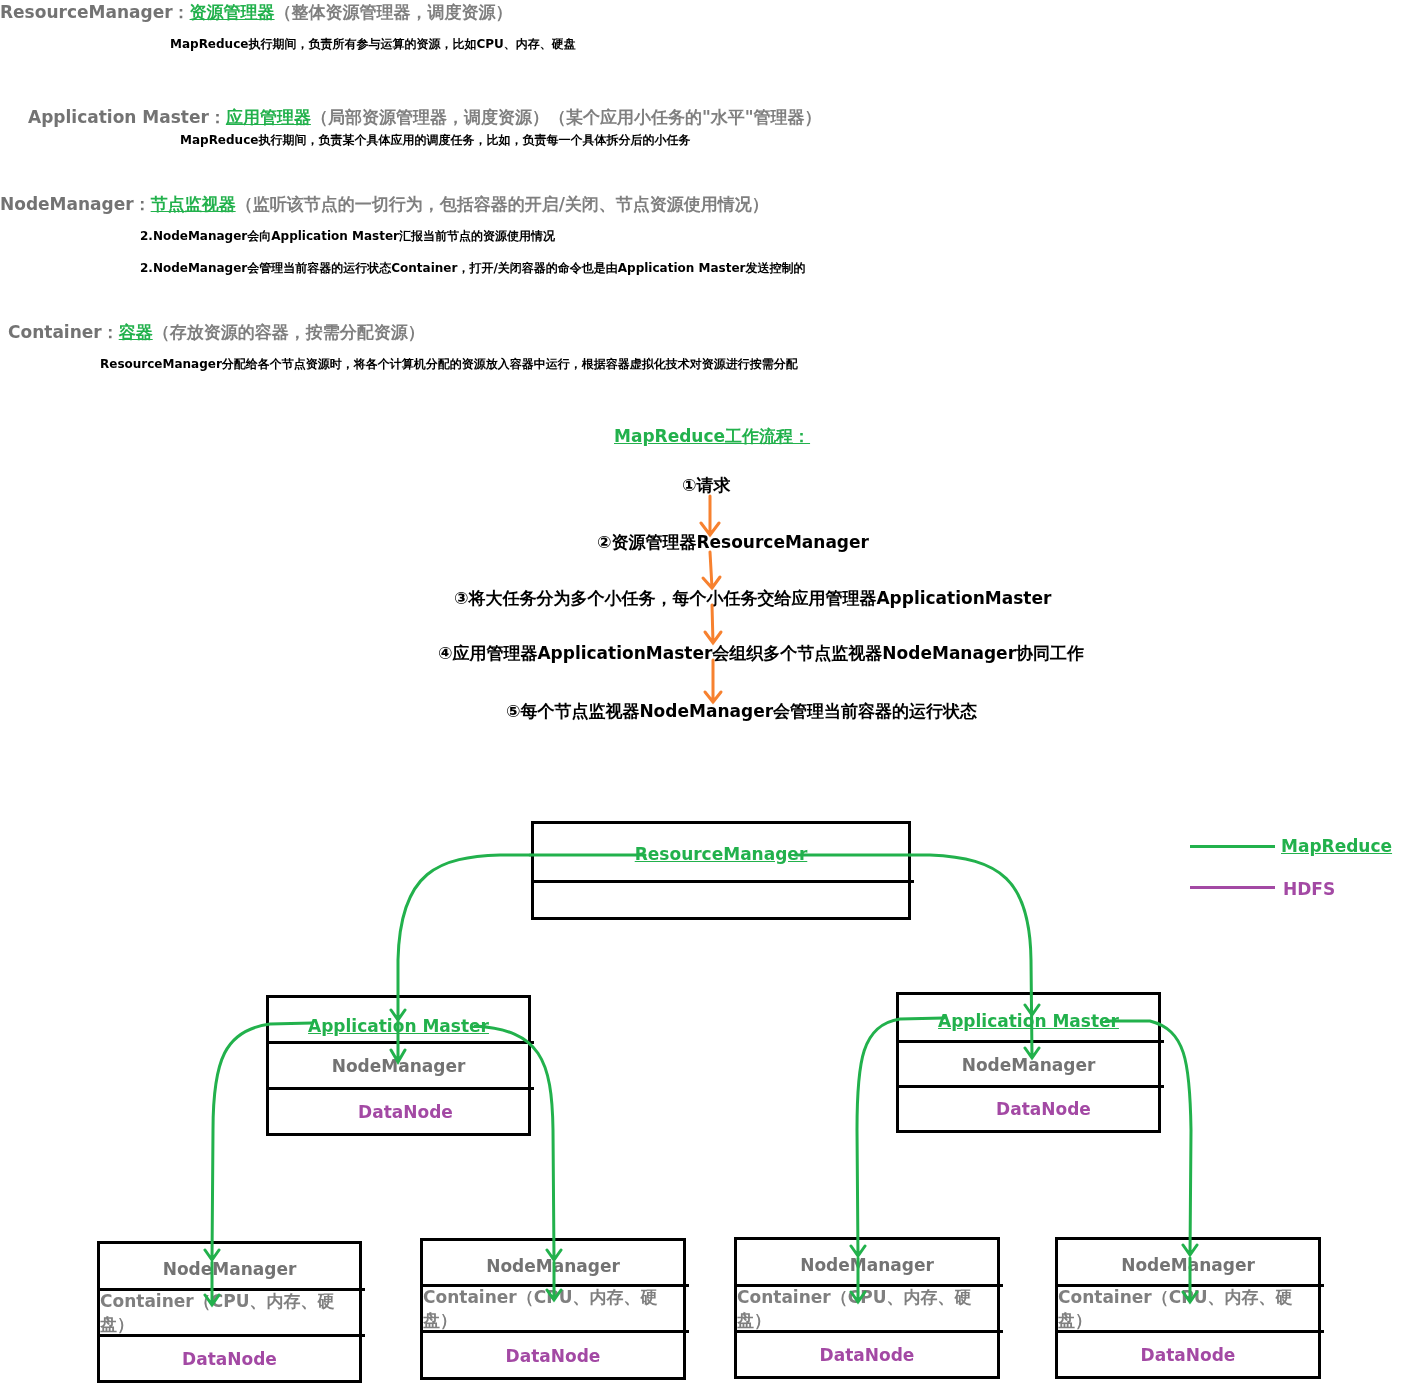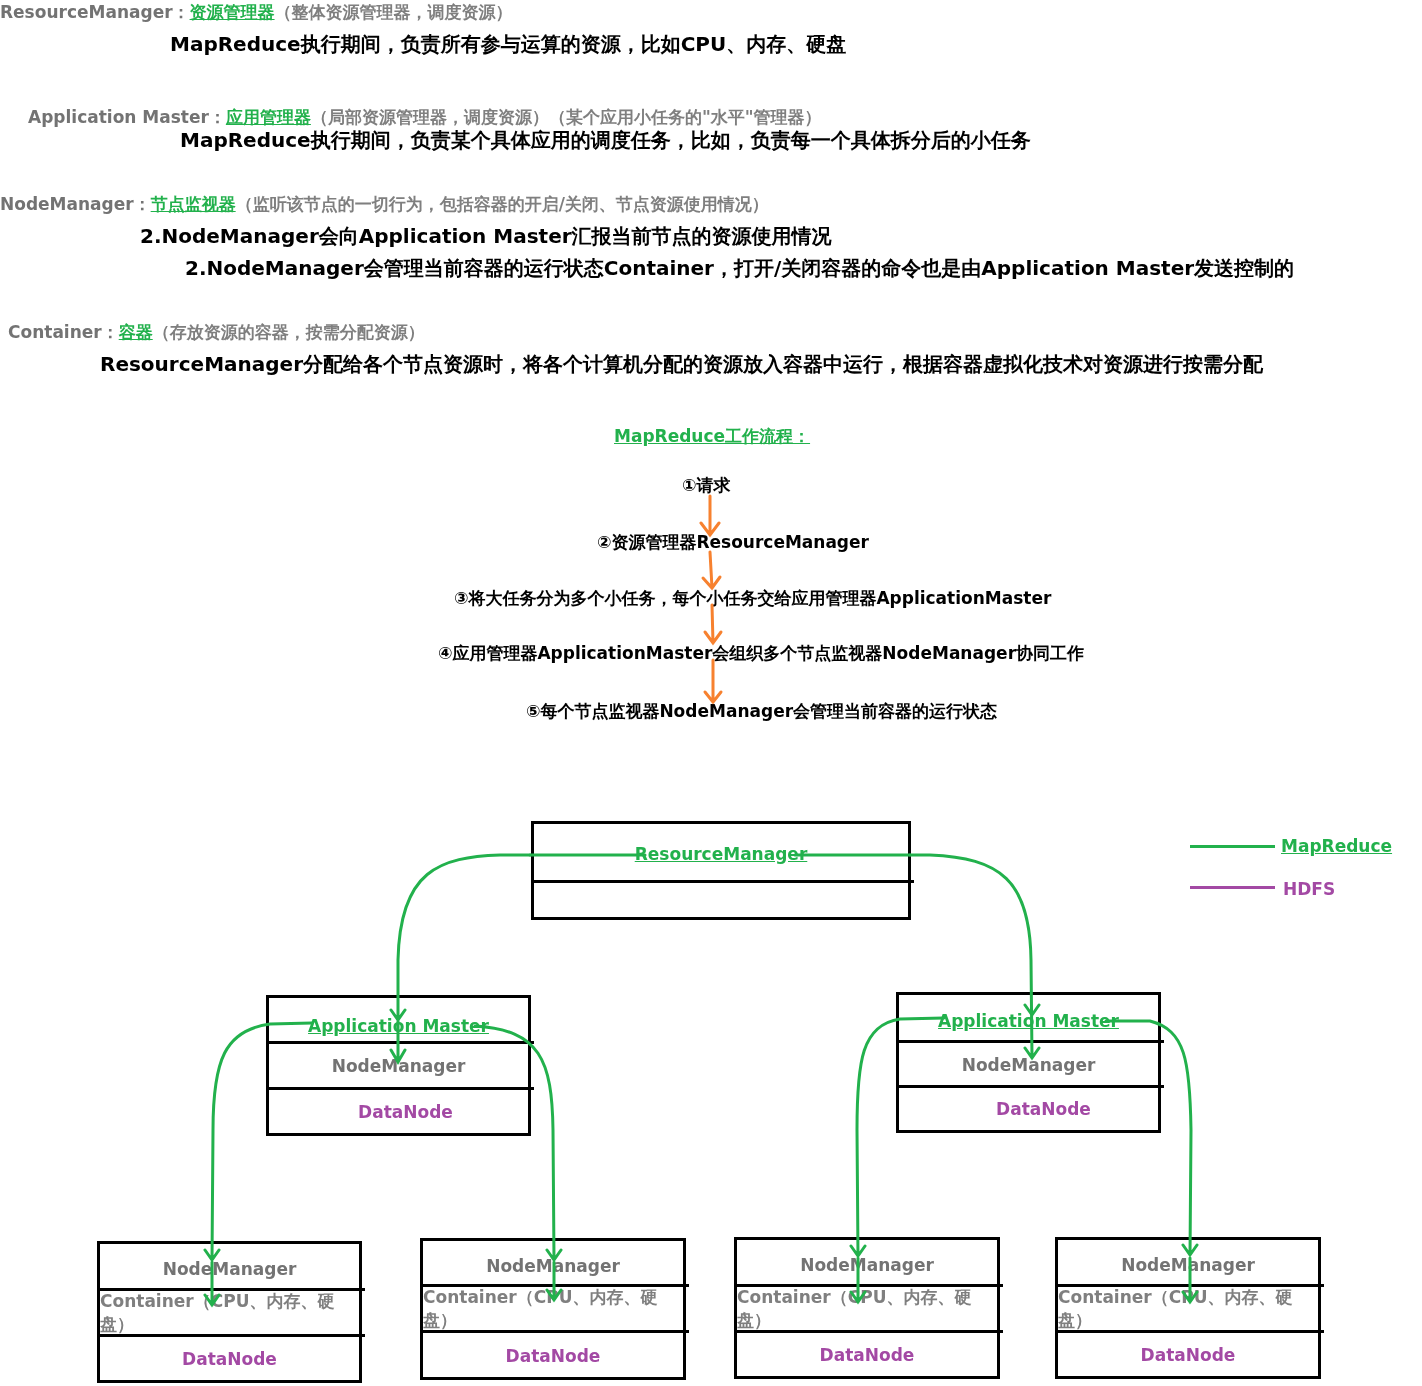--- a/index.html
+++ b/index.html
@@ -1,18 +1,18 @@
 <!DOCTYPE html>
 <html><head>
 <meta charset="utf-8">
 <style>
   html, body { margin:0; padding:0; background:#ffffff; }
   body { width:1422px; height:1386px; position:relative; overflow:hidden;
          font-family:"DejaVu Sans", "Liberation Sans", sans-serif; font-weight:bold; }
-  .t { position:absolute; white-space:nowrap; font-size:20px; line-height:20px; color:#000; }
+  .t { position:absolute; white-space:nowrap; font-size:12px; line-height:20px; color:#000; }
   .red { color:#737373; }
   .green { color:#22b14c;text-decoration:underline; }
   .gray { color:#7f7f7f; }
   .purple { color:#a349a4; }
   .title { font-size:17px; }
   svg#diagram { position:absolute; left:0; top:0; }
   .box { position:absolute; border:3px solid #000; box-sizing:border-box; background:transparent; }
   .row { position:absolute; left:0; right:0; display:flex; align-items:center; justify-content:center; font-size:17px; }
   .sep { position:absolute; left:-3px; right:-6px; height:3px; background:#000; }
   .flow { position:absolute; white-space:nowrap; font-size:17px; color:#000; text-align:center; }
@@ -33,37 +33,37 @@
     <span class="red">Application Master：</span><span class="green">应用管理器</span><span class="gray">（局部资源管理器，调度资源）（某个应用小任务的"水平"管理器）</span>
   </div>
   <div class="t" style="left:180px;top:130px;">MapReduce执行期间，负责某个具体应用的调度任务，比如，负责每一个具体拆分后的小任务</div>
 </div>
 
 <div>
   <div class="t title" style="left:0;top:194px;">
     <span class="red">NodeManager：</span><span class="green">节点监视器</span><span class="gray">（监听该节点的一切行为，包括容器的开启/关闭、节点资源使用情况）</span>
   </div>
   <div class="t" style="left:140px;top:226px;">2.NodeManager会向Application Master汇报当前节点的资源使用情况</div>
-  <div class="t" style="left:140px;top:258px;margin-left:45px;">2.NodeManager会管理当前容器的运行状态Container，打开/关闭容器的命令也是由Application Master发送控制的</div>
+  <div class="t" style="left:140px;top:258px;">2.NodeManager会管理当前容器的运行状态Container，打开/关闭容器的命令也是由Application Master发送控制的</div>
 </div>
 
 <div>
   <div class="t title" style="left:8px;top:322px;">
     <span class="red">Container：</span><span class="green">容器</span><span class="gray">（存放资源的容器，按需分配资源）</span>
   </div>
   <div class="t" style="left:100px;top:354px;">ResourceManager分配给各个节点资源时，将各个计算机分配的资源放入容器中运行，根据容器虚拟化技术对资源进行按需分配</div>
 </div>
 
 <div>
   <div class="t green title" style="left:614px;top:426px;">MapReduce工作流程：</div>
   <div class="flow" style="left:682px;top:474px;">①请求</div>
   <div class="flow" style="left:597px;top:531px;">②资源管理器ResourceManager</div>
   <div class="flow" style="left:454px;top:587px;">③将大任务分为多个小任务，每个小任务交给应用管理器ApplicationMaster</div>
   <div class="flow" style="left:438px;top:642px;">④应用管理器ApplicationMaster会组织多个节点监视器NodeManager协同工作</div>
-  <div class="flow" style="left:506px;top:700px;margin-left:20px;">⑤每个节点监视器NodeManager会管理当前容器的运行状态</div>
+  <div class="flow" style="left:506px;top:700px;">⑤每个节点监视器NodeManager会管理当前容器的运行状态</div>
 </div>
 
 <div>
   <div class="legend-line" style="left:1190px;top:845px;width:85px;background:#22b14c;"></div>
   <div class="t green title" style="left:1281px;top:836px;">MapReduce</div>
   <div class="legend-line" style="left:1190px;top:886px;width:85px;background:#a349a4;"></div>
   <div class="t purple title" style="left:1283px;top:879px;">HDFS</div>
 </div>
 
 <div class="box" style="left:531px;top:821px;width:380px;height:99px;">

